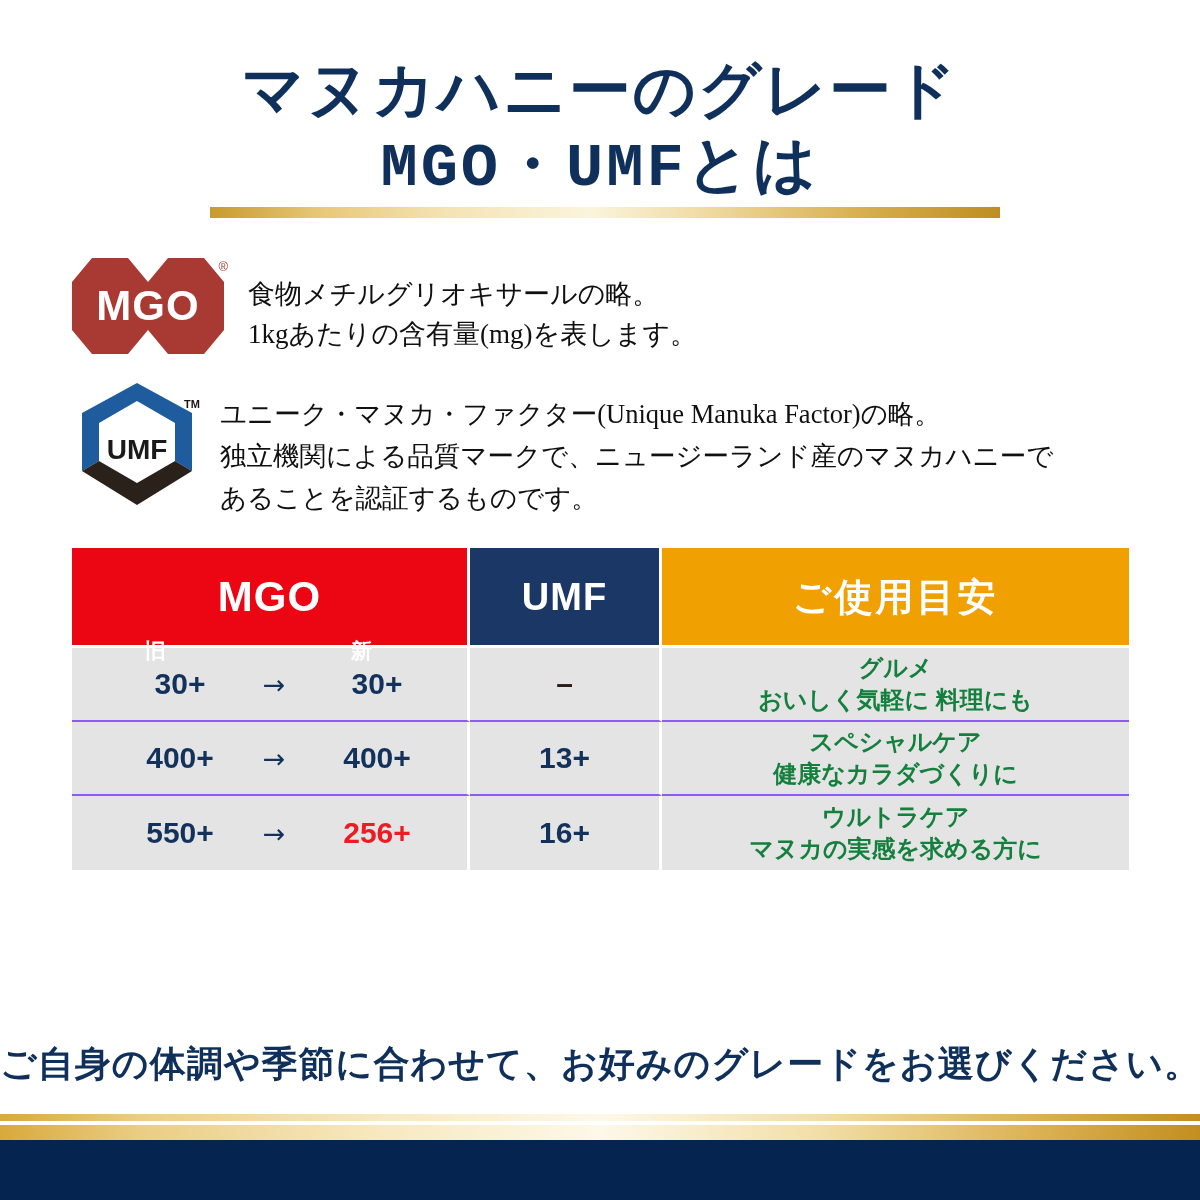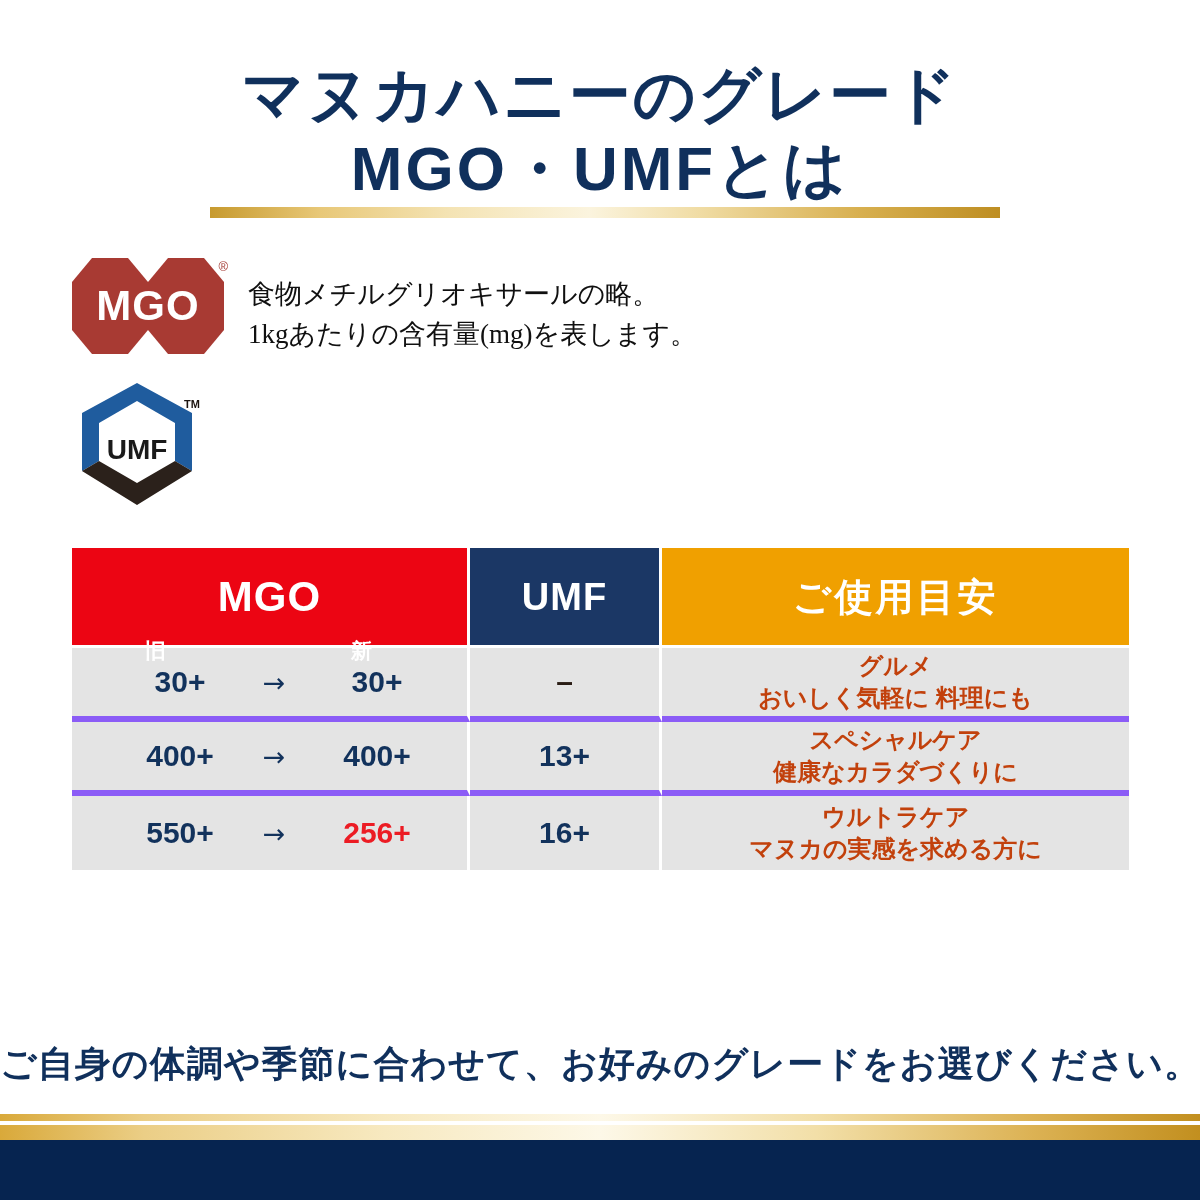--- a/index.html
+++ b/index.html
@@ -20,21 +20,21 @@
   
   .title-block {
     position: absolute;
     top: 58px;
     left: 0;
     width: 1200px;
     text-align: center;
   }
   .title-line {
     color: #10305C;
-    font-family: Liberation Sans, sans-serif;
+    font-family: Liberation Mono, monospace;
     font-weight: 700;
     font-size: 62px;
     line-height: 74px;
     letter-spacing: 2px;
     white-space: nowrap;
   }
   .title-line.second { letter-spacing: 3px; }
 
   .gold-rule {
     position: absolute;
@@ -148,21 +148,21 @@
     font-weight: 700;
   }
   .sub-old { position: absolute; left: 73px; }
   .sub-new { position: absolute; left: 279px; }
 
   .grade-table td.cell {
     background: #E4E4E4;
     height: 74px;
     vertical-align: middle;
     text-align: center;
-    border-bottom: 6px solid #8b5cf6;
+    border-bottom: 2px solid #8b5cf6;
   }
   .grade-table tr:last-child td.cell { border-bottom: none; }
   .cell-mgo { border-right: 3px solid #ffffff; }
   .cell-umf { border-right: 3px solid #ffffff; }
 
   .mgo-inner {
     display: flex;
     align-items: center;
     justify-content: flex-start;
     padding-left: 52px;
@@ -195,21 +195,21 @@
     font-weight: 700;
     color: #12325C;
   }
   .v-umf.dash {
     font-size: 30px;
     color: #2A1D15;
     font-weight: 900;
   }
 
   .use-cell {
-    color: #c2410c;
+    color: #15803d;
     font-weight: 700;
     line-height: 1.32;
     padding: 0 10px;
   }
   .use-title { font-size: 24px; display: block; }
   .use-sub { font-size: 24px; display: block; }
 
   
   .caption {
     position: absolute;
@@ -288,20 +288,25 @@
       <div class="umf-logo">
         <svg width="110" height="122" viewBox="0 0 110 122" xmlns="http://www.w3.org/2000/svg">
 
           <path d="M55 0 L110 30 L110 88 L93 78 L93 40 L55 18 L17 40 L17 78 L0 88 L0 30 Z" fill="#1F5C9E"></path>
 
           <path d="M0 88 L17 78 L55 100 L93 78 L110 88 L55 122 Z" fill="#2B211B"></path>
           <text x="55" y="76" text-anchor="middle" fill="#1A1A1A" font-family="Liberation Sans, sans-serif" font-size="28" font-weight="700" letter-spacing="0">UMF</text>
         </svg>
       </div>
       <span class="umf-tm">TM</span>
+    </div>
+    <div class="def-text">
+      <div>ユニーク・マヌカ・ファクター(Unique Manuka Factor)の略。</div>
+      <div>独立機関による品質マークで、ニュージーランド産のマヌカハニーで</div>
+      <div>あることを認証するものです。</div>
     </div>
   </div>
 
   <table class="grade-table">
     <colgroup>
       <col class="c-mgo">
         <col class="c-umf">
         <col class="c-use">
     </colgroup>
     <thead>

